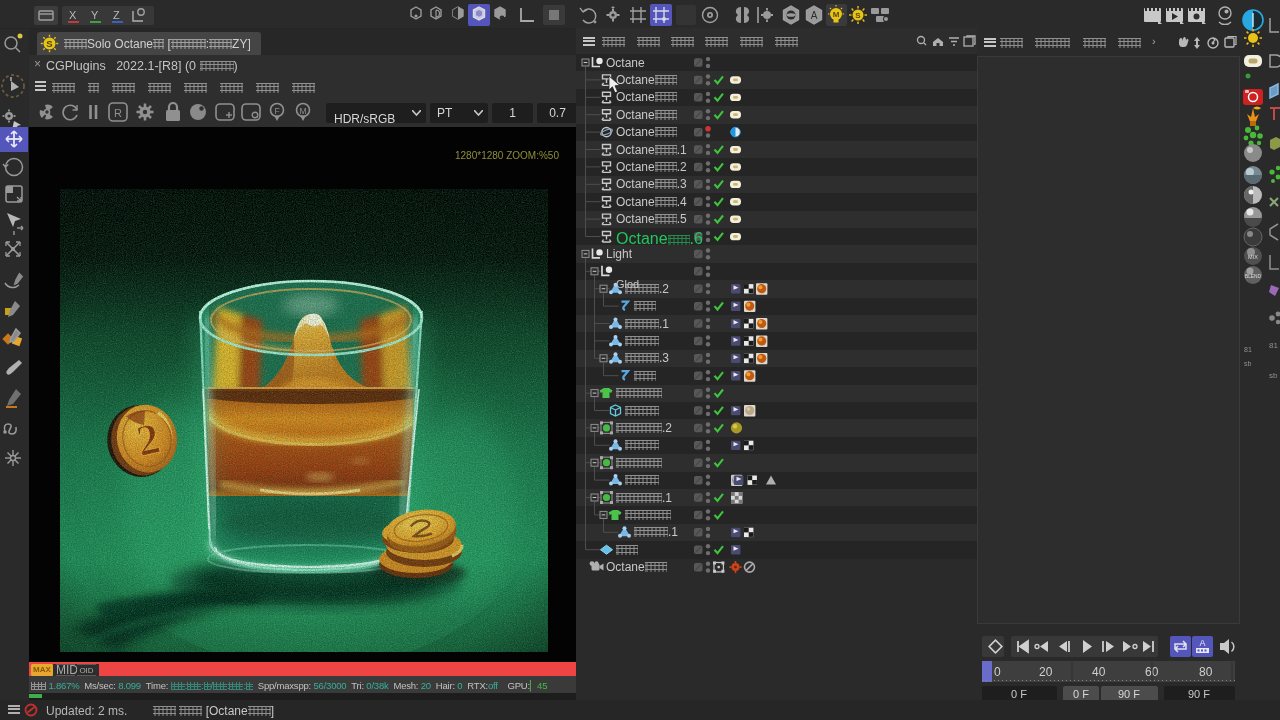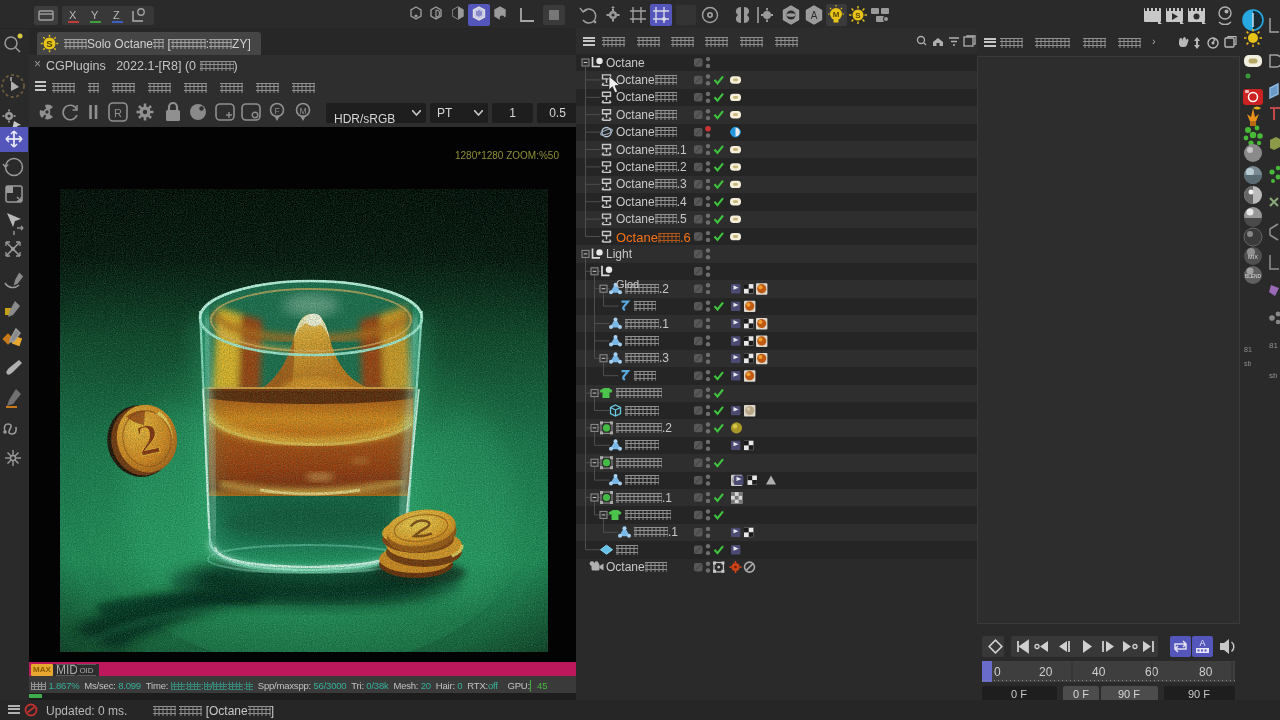--- a/index.html
+++ b/index.html
@@ -402,21 +402,21 @@
           <path d="M0,0 L4.5,5 L9,0" fill="none" stroke="#c8c8c8" stroke-width="1.6"></path>
         </svg>
     </div>
     <div class="abs" style="left:401px;top:5px;width:58px;height:20px;background:#1e1e1e;border-radius:2px;color:#d6d6d6;font-size:12px">
       <span class="abs" style="left:7px;top:3px">PT</span>
       <svg class="abs" style="left:44px;top:7px" width="9" height="6">
           <path d="M0,0 L4.5,5 L9,0" fill="none" stroke="#c8c8c8" stroke-width="1.6"></path>
         </svg>
     </div>
     <div class="abs" style="left:463px;top:5px;width:41px;height:20px;background:#1e1e1e;border-radius:2px;color:#d6d6d6;font-size:12px;text-align:center"><span style="line-height:20px">1</span></div>
-    <div class="abs" style="left:508px;top:5px;width:41px;height:20px;background:#1e1e1e;border-radius:2px;color:#d6d6d6;font-size:12px;text-align:center"><span style="line-height:20px">0.5</span></div>
+    <div class="abs" style="left:508px;top:5px;width:41px;height:20px;background:#1e1e1e;border-radius:2px;color:#d6d6d6;font-size:12px;text-align:center"><span style="line-height:20px">0.7</span></div>
   </div>
 
   <div class="abs" style="left:0;top:98px;width:547px;height:535px;background:#030303">
     <div class="abs" style="left:426px;top:23px;font-size:10px;color:#8f8f3a;white-space:nowrap">1280*1280 ZOOM:%50</div>
     <div class="abs" id="renderimg" style="left:31px;top:62px;width:488px;height:463px;background:#0c3524">
       <svg width="488" height="463" viewBox="0 0 488 463">
         <defs>
           <linearGradient id="bgv" x1="0" y1="0" x2="0" y2="1">
             <stop offset="0" stop-color="#000200"></stop>
             <stop offset="0.15" stop-color="#030c06"></stop>
@@ -592,21 +592,21 @@
           <path d="M402,356 a38,15 0 0 1 -10,11" fill="none" stroke="#f8d860" stroke-width="3" opacity="0.9"></path>
         </g>
 
         <rect width="488" height="463" fill="url(#vig)"></rect>
         <rect width="488" height="463" filter="url(#grain)" opacity="0.22"></rect>
         <rect width="488" height="463" filter="url(#grainDark)" opacity="0.25"></rect>
       </svg>
     </div>
   </div>
 
-  <div class="abs" style="left:0;top:633px;width:547px;height:14px;background:#be185d">
+  <div class="abs" style="left:0;top:633px;width:547px;height:14px;background:#ef4444">
     <div class="abs" style="left:2px;top:2px;width:68px;height:12px;background:#2e2e2e"></div>
     <div class="abs" style="left:2px;top:2px;width:22px;height:12px;background:#e8a830;border-radius:1px;color:#8a5a00;font-size:8px;text-align:center;line-height:12px;font-weight:bold">MAX</div>
     <div class="abs" style="left:27px;top:2px;width:19px;height:12px;background:#2c2c2c;border-top:1px solid #5a5a5a;border-bottom:1px solid #5a5a5a;color:#aaa;font-size:12px;text-align:center;line-height:11px">MID</div>
     <div class="abs" style="left:48px;top:2px;width:19px;height:12px;background:#2c2c2c;border-top:1px solid #5a5a5a;border-bottom:1px solid #5a5a5a;color:#aaa;font-size:8px;text-align:center;line-height:11px">OID</div>
   </div>
 
   <div class="abs" style="left:0;top:647px;width:547px;height:17px;background:#3a3a3a;font-size:9.5px;color:#c2c2c2;white-space:nowrap">
     <div class="abs" style="left:2px;top:4px;letter-spacing:-0.2px"><i class="zh zh9" style="width:15px"></i><span style="color:#35b09a"> 1.867%</span>&nbsp;&nbsp;Ms/sec: <span style="color:#35b09a">8.099</span>&nbsp;&nbsp;Time: <i class="zh zh9" style="width:14px;color:#35b09a"></i><span style="color:#35b09a">:</span><i class="zh zh9" style="width:14px;color:#35b09a"></i><span style="color:#35b09a">:</span><i class="zh zh9" style="width:7px;color:#35b09a"></i><span style="color:#35b09a">/</span><i class="zh zh9" style="width:14px;color:#35b09a"></i><span style="color:#35b09a">:</span><i class="zh zh9" style="width:14px;color:#35b09a"></i><span style="color:#35b09a">:</span><i class="zh zh9" style="width:7px;color:#35b09a"></i>&nbsp;&nbsp;Spp/maxspp: <span style="color:#35b09a">56/3000</span>&nbsp;&nbsp;Tri: <span style="color:#35b09a">0/38k</span>&nbsp;&nbsp;Mesh: <span style="color:#35b09a">20</span>&nbsp;&nbsp;Hair: <span style="color:#35b09a">0</span>&nbsp;&nbsp;RTX:<span style="color:#35b09a">off</span>&nbsp;&nbsp;&nbsp;&nbsp;GPU:<span style="color:#4ab840">▏</span><span style="color:#4ab840">45</span></div>
   </div>
 
@@ -1086,21 +1086,21 @@
 <div class="abs" style="left:30px;top:1.5px;font-size:12px;color:#c8c8c8;white-space:nowrap">Octane</div>
 <div class="abs" style="left:40px;top:18.9px;font-size:12px;color:#c8c8c8;white-space:nowrap">Octane<i class="zh" style="width:22px"></i></div>
 <div class="abs" style="left:40px;top:36.3px;font-size:12px;color:#c8c8c8;white-space:nowrap">Octane<i class="zh" style="width:22px"></i></div>
 <div class="abs" style="left:40px;top:53.7px;font-size:12px;color:#c8c8c8;white-space:nowrap">Octane<i class="zh" style="width:22px"></i></div>
 <div class="abs" style="left:40px;top:71.1px;font-size:12px;color:#c8c8c8;white-space:nowrap">Octane<i class="zh" style="width:22px"></i></div>
 <div class="abs" style="left:40px;top:88.5px;font-size:12px;color:#c8c8c8;white-space:nowrap">Octane<i class="zh" style="width:22px"></i>.1</div>
 <div class="abs" style="left:40px;top:105.9px;font-size:12px;color:#c8c8c8;white-space:nowrap">Octane<i class="zh" style="width:22px"></i>.2</div>
 <div class="abs" style="left:40px;top:123.3px;font-size:12px;color:#c8c8c8;white-space:nowrap">Octane<i class="zh" style="width:22px"></i>.3</div>
 <div class="abs" style="left:40px;top:140.7px;font-size:12px;color:#c8c8c8;white-space:nowrap">Octane<i class="zh" style="width:22px"></i>.4</div>
 <div class="abs" style="left:40px;top:158.1px;font-size:12px;color:#c8c8c8;white-space:nowrap">Octane<i class="zh" style="width:22px"></i>.5</div>
-<div class="abs" style="left:40px;top:175.5px;font-size:13px;color:#f97316;white-space:nowrap">Octane<i class="zh" style="width:22px"></i>.6</div>
+<div class="abs" style="left:40px;top:175.5px;font-size:16px;color:#22c55e;white-space:nowrap">Octane<i class="zh" style="width:22px"></i>.6</div>
 <div class="abs" style="left:30px;top:192.9px;font-size:12px;color:#c8c8c8;white-space:nowrap">Light</div>
 <div class="abs" style="left:40px;top:224px;font-size:11px;color:#c8c8c8;white-space:nowrap">Glod</div>
 <div class="abs" style="left:49px;top:227.7px;font-size:12px;color:#c8c8c8;white-space:nowrap"><i class="zh" style="width:34px"></i>.2</div>
 <div class="abs" style="left:58px;top:245.1px;font-size:12px;color:#c8c8c8;white-space:nowrap"><i class="zh" style="width:22px"></i></div>
 <div class="abs" style="left:49px;top:262.5px;font-size:12px;color:#c8c8c8;white-space:nowrap"><i class="zh" style="width:34px"></i>.1</div>
 <div class="abs" style="left:49px;top:279.9px;font-size:12px;color:#c8c8c8;white-space:nowrap"><i class="zh" style="width:34px"></i></div>
 <div class="abs" style="left:49px;top:297.3px;font-size:12px;color:#c8c8c8;white-space:nowrap"><i class="zh" style="width:34px"></i>.3</div>
 <div class="abs" style="left:58px;top:314.7px;font-size:12px;color:#c8c8c8;white-space:nowrap"><i class="zh" style="width:22px"></i></div>
 <div class="abs" style="left:40px;top:332.1px;font-size:12px;color:#c8c8c8;white-space:nowrap"><i class="zh" style="width:46px"></i></div>
 <div class="abs" style="left:49px;top:349.5px;font-size:12px;color:#c8c8c8;white-space:nowrap"><i class="zh" style="width:34px"></i></div>
@@ -1315,15 +1315,15 @@
     <text x="222" y="70" font-size="11" fill="#c8c8c8" text-anchor="middle" font-family="Liberation Sans">90 F</text>
   </svg>
 </div>
 
 <div class="abs" id="statusbar" style="left:0;top:700px;width:1280px;height:20px;background:#262626">
   <div class="abs" style="left:8px;top:5px;width:12px;height:9px;background:repeating-linear-gradient(0deg,#b0b0b0 0 2px,transparent 2px 3.6px)"></div>
   <svg class="abs" style="left:24px;top:3px" width="14" height="14">
       <circle cx="7" cy="7" r="5.5" fill="none" stroke="#c03030" stroke-width="1.8"></circle>
       <path d="M3.5,9.5 L10.5,4" stroke="#c03030" stroke-width="1.8"></path>
     </svg>
-  <div class="abs" style="left:46px;top:4px;font-size:12px;color:#b8b8b8">Updated: 0 ms.</div>
+  <div class="abs" style="left:46px;top:4px;font-size:12px;color:#b8b8b8">Updated: 2 ms.</div>
   <div class="abs" style="left:153px;top:4px;font-size:12px;color:#c8c8c8;white-space:nowrap"><i class="zh" style="width:23px"></i> <i class="zh" style="width:23px"></i> [Octane<i class="zh" style="width:23px"></i>]</div>
 </div>
 
 </body></html>

